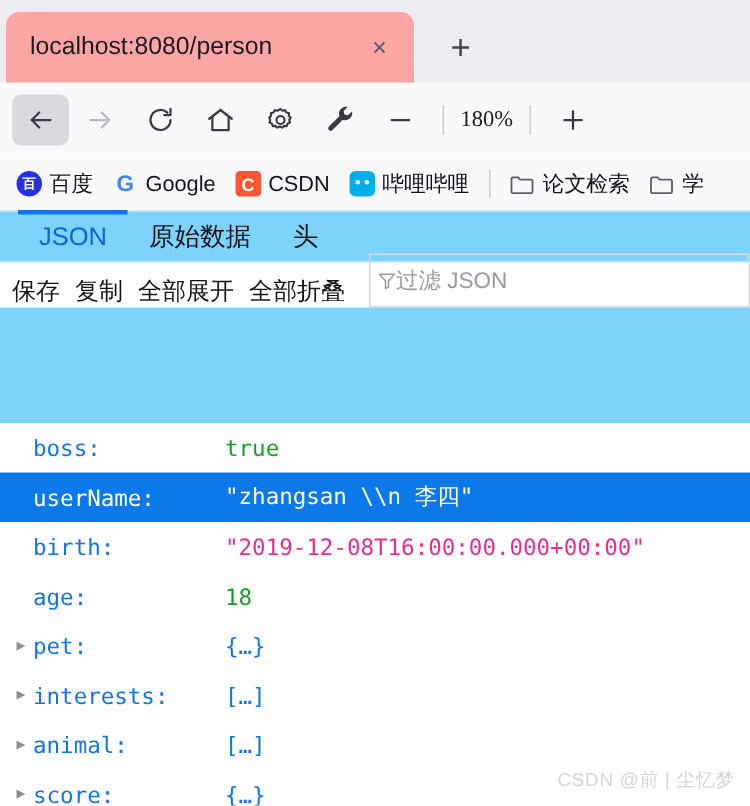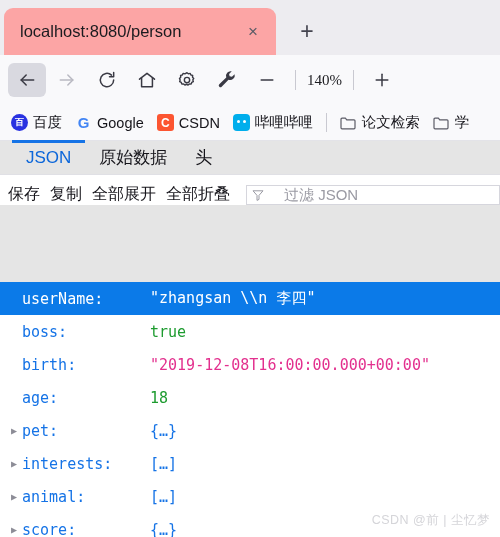--- a/index.html
+++ b/index.html
@@ -162,21 +162,21 @@
     width: 3px; height: 3px;
     background: #fff;
     border-radius: 50%;
     top: 6px;
   }
   .favicon-bili::before { left: 4px; }
   .favicon-bili::after { right: 4px; }
 
   
   .viewer {
-    background: #e5e5e5;
+    background: #7dd3fc;
     height: 141px;
   }
   .jtabs {
     display: flex;
     align-items: stretch;
     height: 34px;
     border-bottom: 1px solid #e0e0e5;
     padding-left: 12px;
   }
   .jtab {
@@ -205,26 +205,26 @@
     background: #ffffff;
   }
   .jtb-btn {
     font-size: 16px;
     color: #15141a;
     cursor: pointer;
     white-space: nowrap;
   }
   .jfilter {
     flex: 1;
-    height: 20px;
+    height: 36px;
     margin-left: 6px;
     border: 1px solid #d6d6dd;
     display: flex;
     align-items: center;
-    gap: 20px;
+    gap: 0;
     padding: 0 5px;
     color: #8e8e99;
     font-size: 15px;
     cursor: text;
   }
   .jfilter-ph { color: #9a9aa3; white-space: nowrap; }
 
   
   .rows {
     font-family: "DejaVu Sans Mono", "Liberation Mono", monospace;
@@ -325,21 +325,21 @@
       <svg width="20" height="20" viewBox="0 0 24 24" fill="currentColor">
         <path d="M21.2 5.1a5.6 5.6 0 0 1-7.4 6.6L5.6 20a2 2 0 0 1-2.9-2.8l8.4-8.3a5.6 5.6 0 0 1 6.6-7.3l-3.2 3.2.6 2.8 2.8.6z"></path>
       </svg>
     </div>
     <div class="navbtn">
       <svg width="20" height="20" viewBox="0 0 24 24" fill="none" stroke="currentColor" stroke-width="1.8" stroke-linecap="round">
         <line x1="5" y1="12" x2="19" y2="12"></line>
       </svg>
     </div>
     <div class="zoomsep"></div>
-    <div class="zoomlevel">140%</div>
+    <div class="zoomlevel">180%</div>
     <div class="zoomsep"></div>
     <div class="navbtn">
       <svg width="20" height="20" viewBox="0 0 24 24" fill="none" stroke="currentColor" stroke-width="1.8" stroke-linecap="round">
         <line x1="5" y1="12" x2="19" y2="12"></line>
           <line x1="12" y1="5" x2="12" y2="19"></line>
       </svg>
     </div>
   </div>
 
   <div class="bookmarks">
@@ -401,34 +401,34 @@
         <svg width="12" height="12" viewBox="0 0 12 12" fill="none" stroke="#9a9aa3" stroke-width="1" stroke-linejoin="round">
             <path d="M1 1.8h10L7 6.4v4L5 11.4v-5z"></path>
           </svg>
         <span class="jfilter-ph">过滤 JSON</span>
       </div>
     </div>
   </div>
 
   <div class="rows">
 
+    <div class="row">
+      <span class="twisty empty">▶</span>
+      <span class="key">boss:</span>
+      <span class="val boolean">true</span>
+    </div>
+
     <div class="row sel">
       <span class="twisty empty">▶</span>
       <span class="key">userName:</span>
       <span class="val string">"zhangsan \\n 李四"</span>
     </div>
 
     <div class="row">
       <span class="twisty empty">▶</span>
-      <span class="key">boss:</span>
-      <span class="val boolean">true</span>
-    </div>
-
-    <div class="row">
-      <span class="twisty empty">▶</span>
       <span class="key">birth:</span>
       <span class="val string">"2019-12-08T16:00:00.000+00:00"</span>
     </div>
 
     <div class="row">
       <span class="twisty empty">▶</span>
       <span class="key">age:</span>
       <span class="val number">18</span>
     </div>
 

